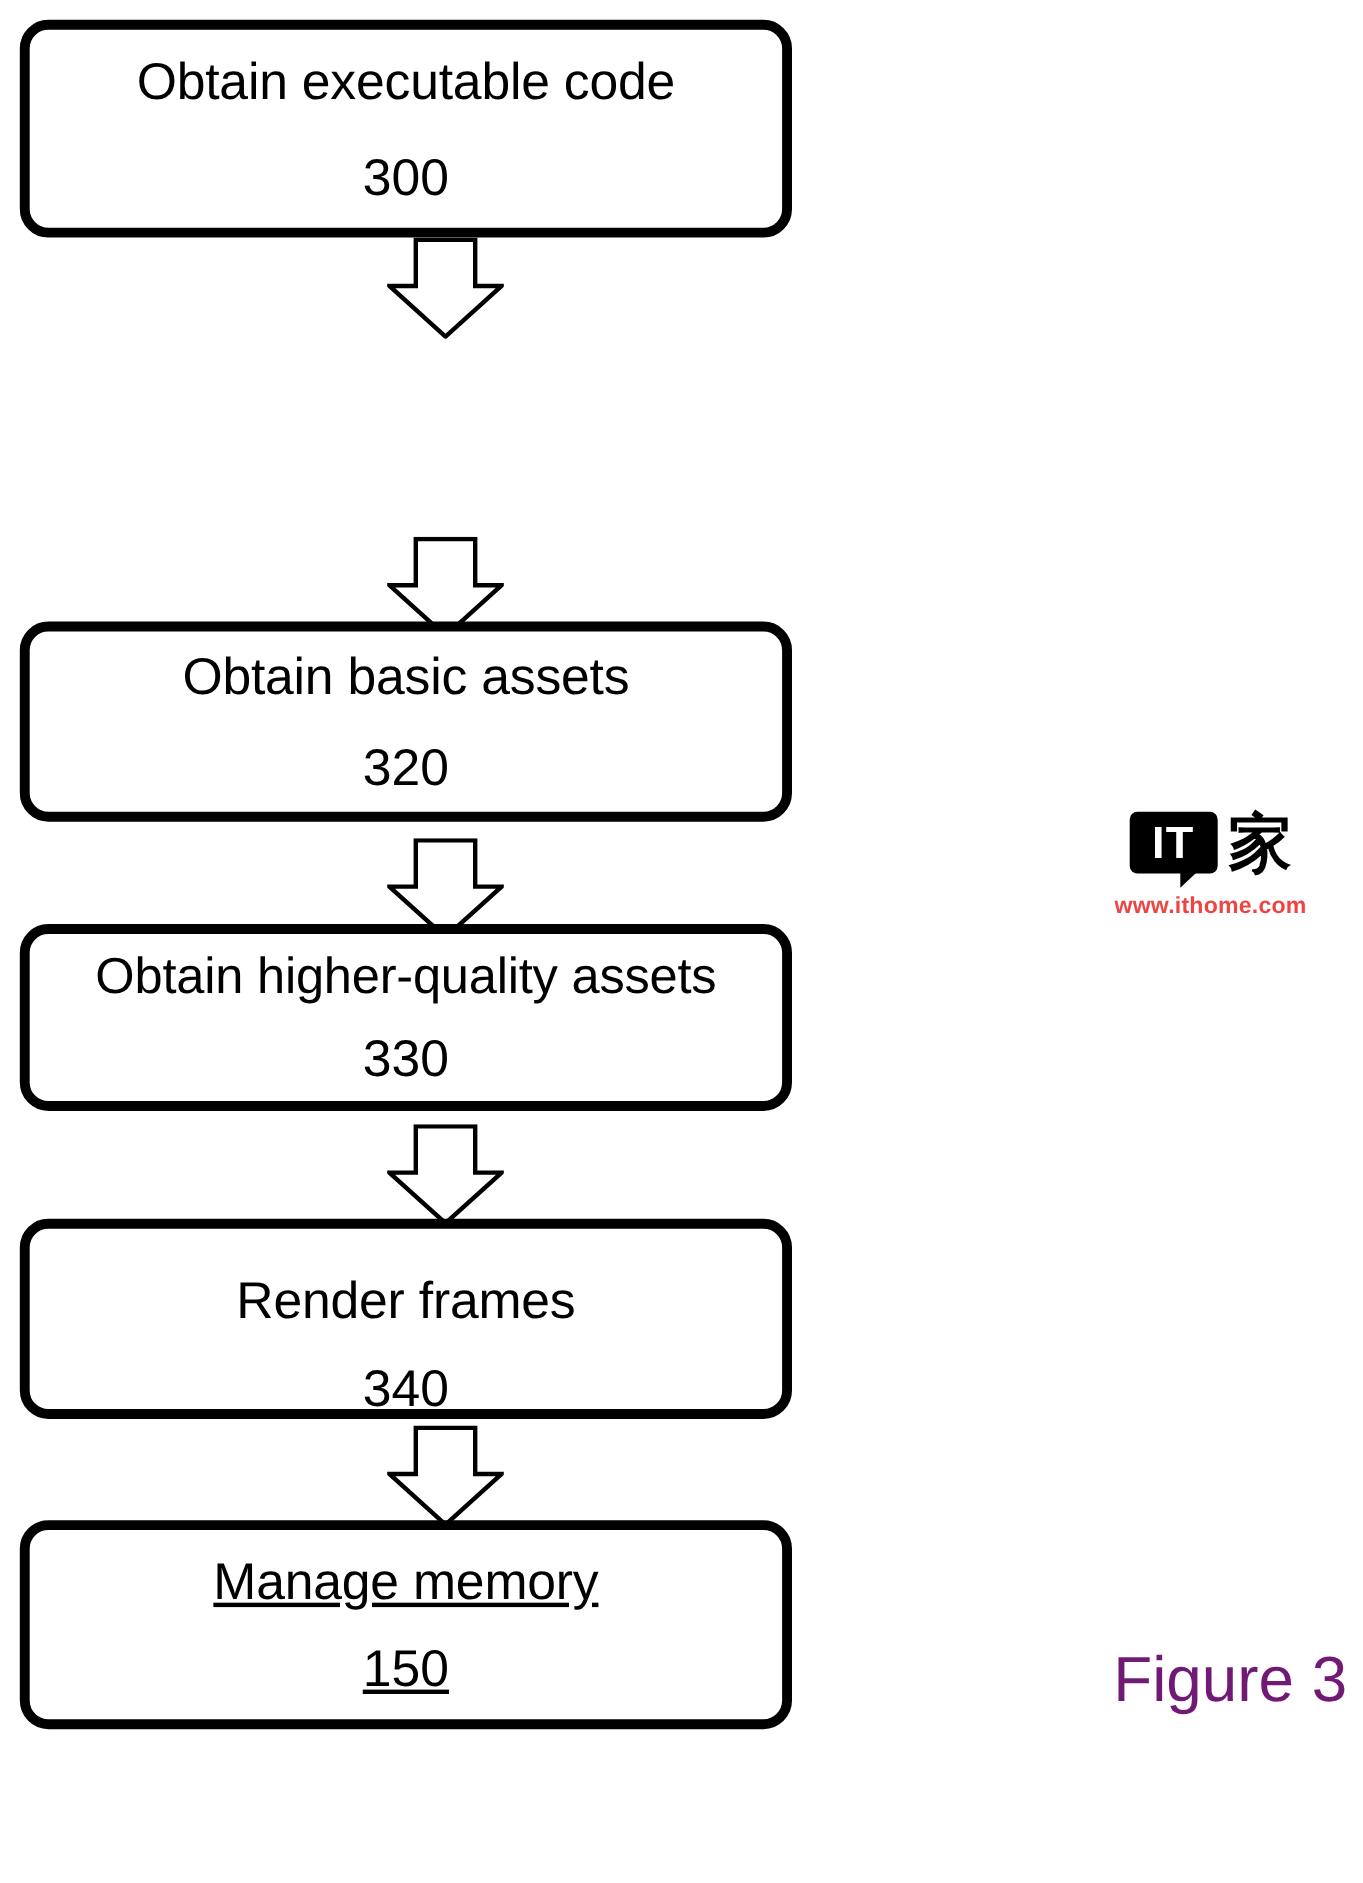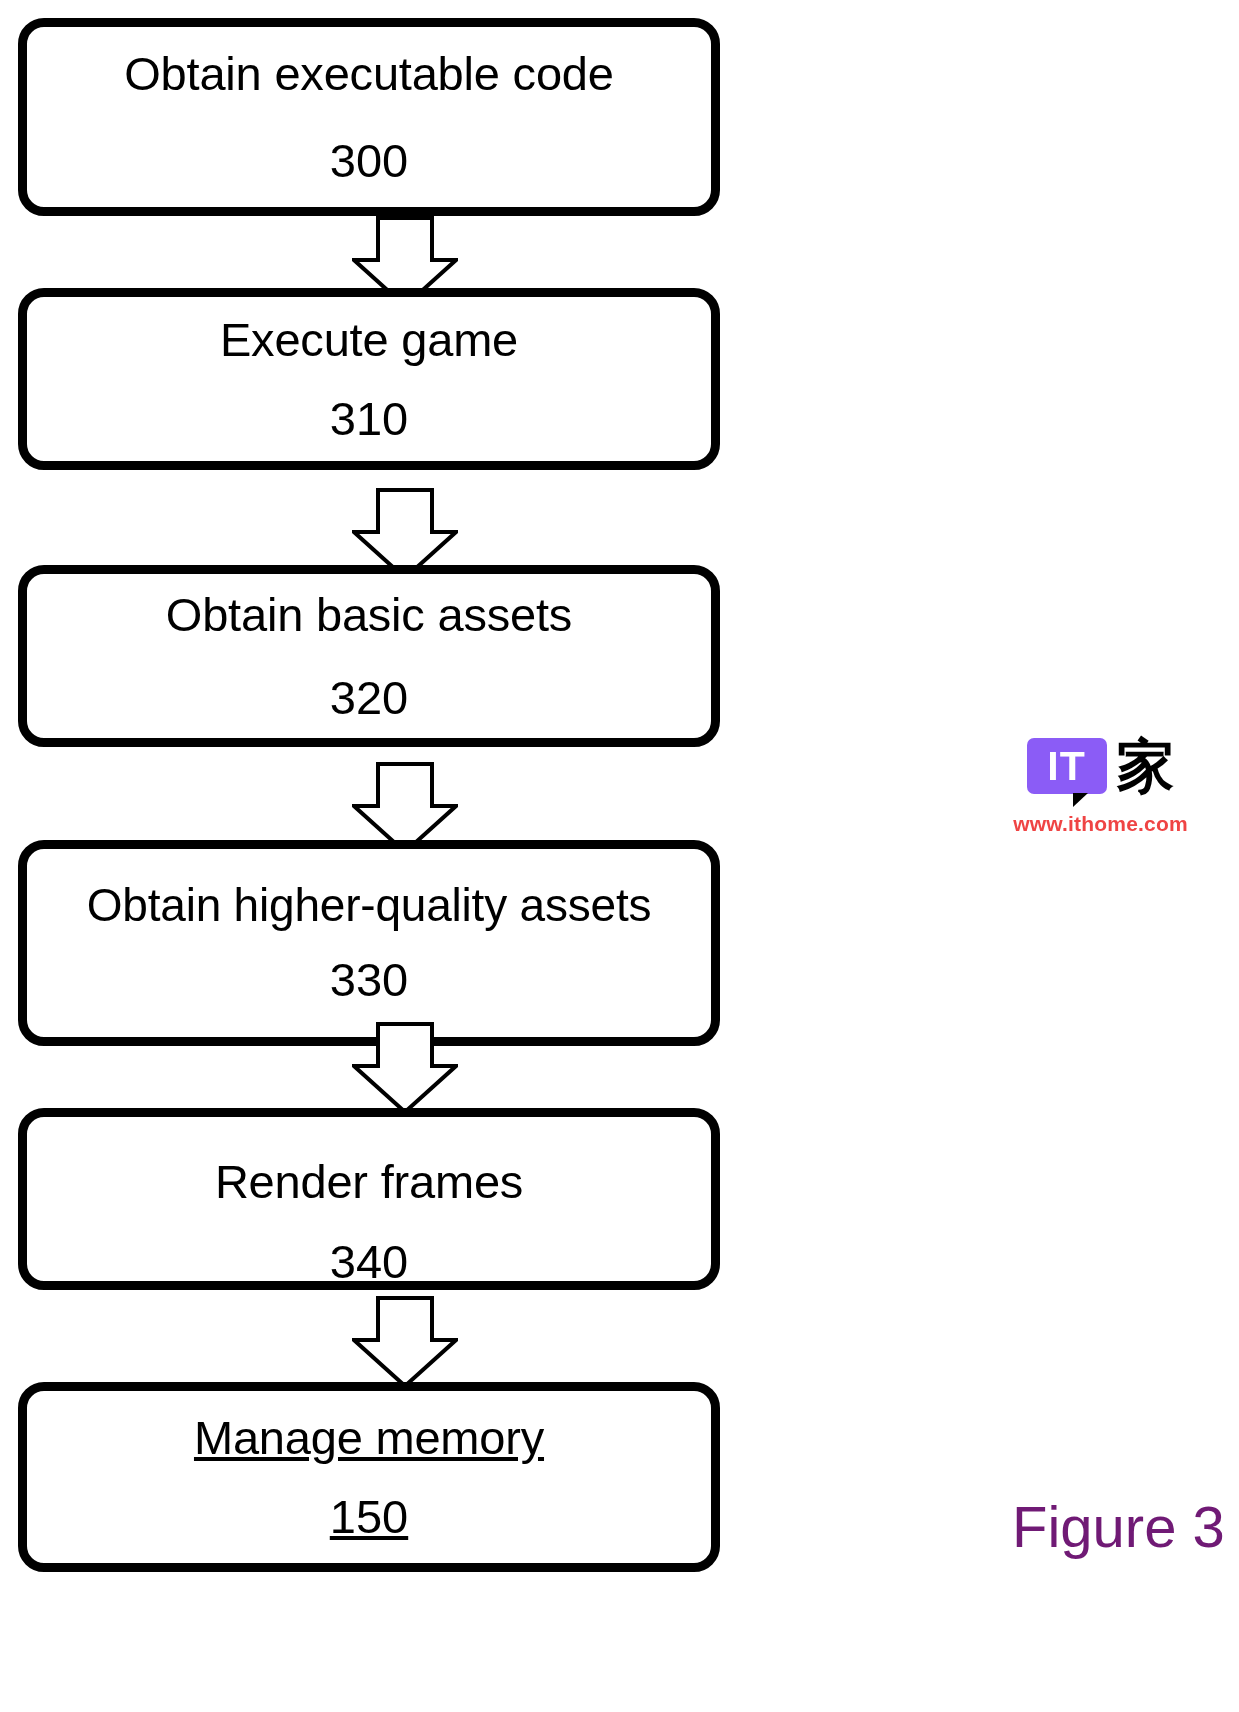--- a/index.html
+++ b/index.html
@@ -61,21 +61,21 @@
   
   #step-0 { top: 18px;   height: 198px; }
   #step-0 .step-label  { margin-bottom: 38px; }
 
   #step-1 { top: 288px;  height: 182px; }
   #step-1 .step-label  { margin-bottom: 30px; }
 
   #step-2 { top: 565px;  height: 182px; }
   #step-2 .step-label  { margin-bottom: 33px; }
 
-  #step-3 { top: 840px;  height: 206px; }
+  #step-3 { top: 840px;  height: 170px; }
   #step-3 .step-label  { margin-bottom: 26px; }
   #step-3 .step-label  { font-size: 46px; }
 
   #step-4 { top: 1108px; height: 182px; }
   #step-4 .step-label  { margin-bottom: 30px; margin-top: 45px; }
 
   #step-5 { top: 1382px; height: 190px; text-decoration: underline; }
   #step-5 .step-label  { margin-bottom: 30px; }
 
   
@@ -105,21 +105,21 @@
     display: flex;
     align-items: flex-start;
     justify-content: center;
     gap: 10px;
     height: 66px;
   }
   #wm-it-badge {
     position: relative;
     width: 80px;
     height: 56px;
-    background: #8b5cf6;
+    background: #000000;
     border-radius: 7px;
     display: flex;
     align-items: center;
     justify-content: center;
     color: #ffffff;
     font-family: "Liberation Sans", "DejaVu Sans", sans-serif;
     font-weight: bold;
     font-size: 41px;
     letter-spacing: 1px;
     line-height: 1;
@@ -173,24 +173,20 @@
       <div class="step-label">Obtain executable code</div>
       <div class="step-number">300</div>
     </div>
 
     <div class="flow-arrow" id="arrow-0">
       <svg viewBox="0 0 106 92" xmlns="http://www.w3.org/2000/svg" aria-hidden="true">
         <polygon points="26,2 80,2 80,44 104,44 53,90 2,44 26,44" fill="#ffffff" stroke="#000000" stroke-width="4" stroke-linejoin="miter"></polygon>
       </svg>
     </div>
 
-    <div class="flow-step" id="step-1">
-      <div class="step-label">Execute game</div>
-      <div class="step-number">310</div>
-    </div>
 
     <div class="flow-arrow" id="arrow-1">
       <svg viewBox="0 0 106 92" xmlns="http://www.w3.org/2000/svg" aria-hidden="true">
         <polygon points="26,2 80,2 80,44 104,44 53,90 2,44 26,44" fill="#ffffff" stroke="#000000" stroke-width="4" stroke-linejoin="miter"></polygon>
       </svg>
     </div>
 
     <div class="flow-step" id="step-2">
       <div class="step-label">Obtain basic assets</div>
       <div class="step-number">320</div>

